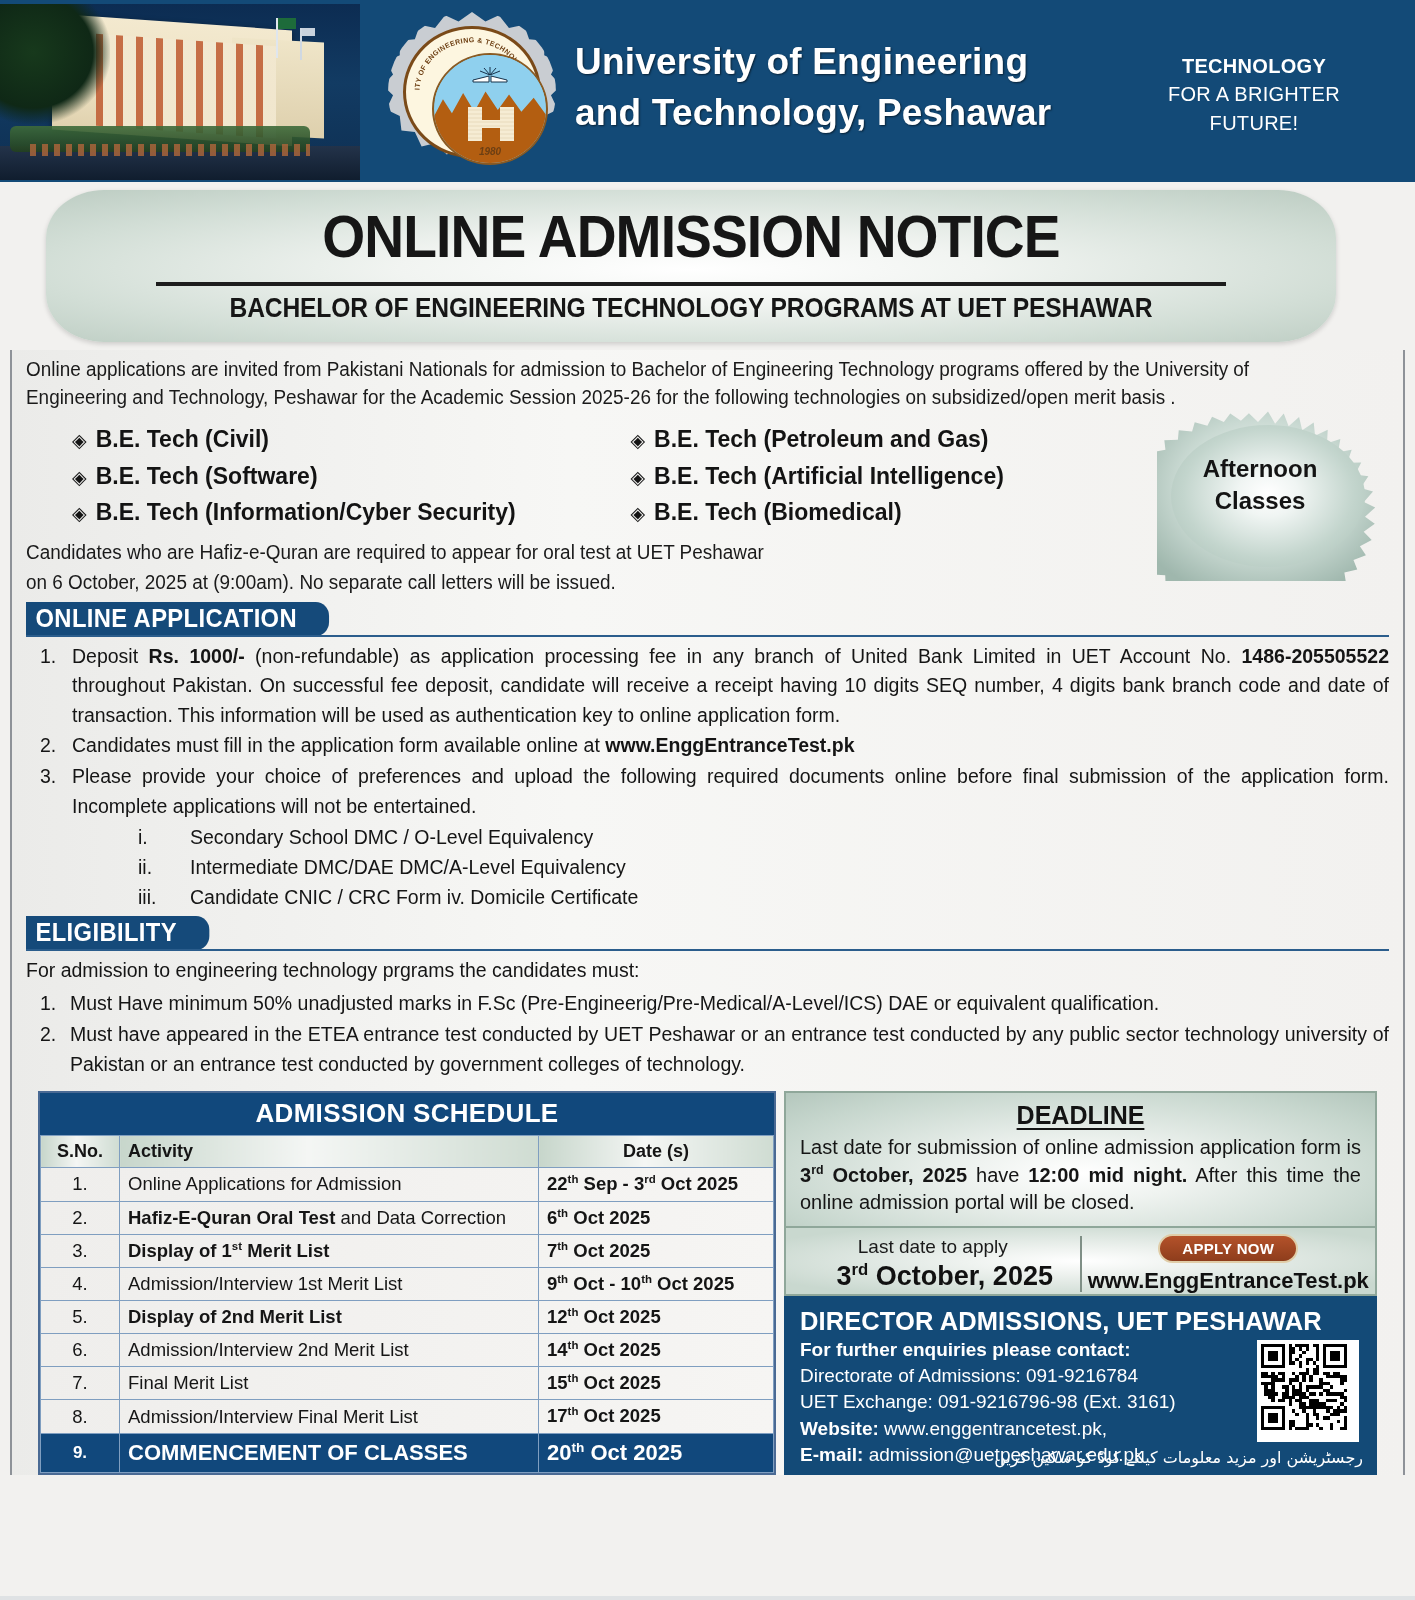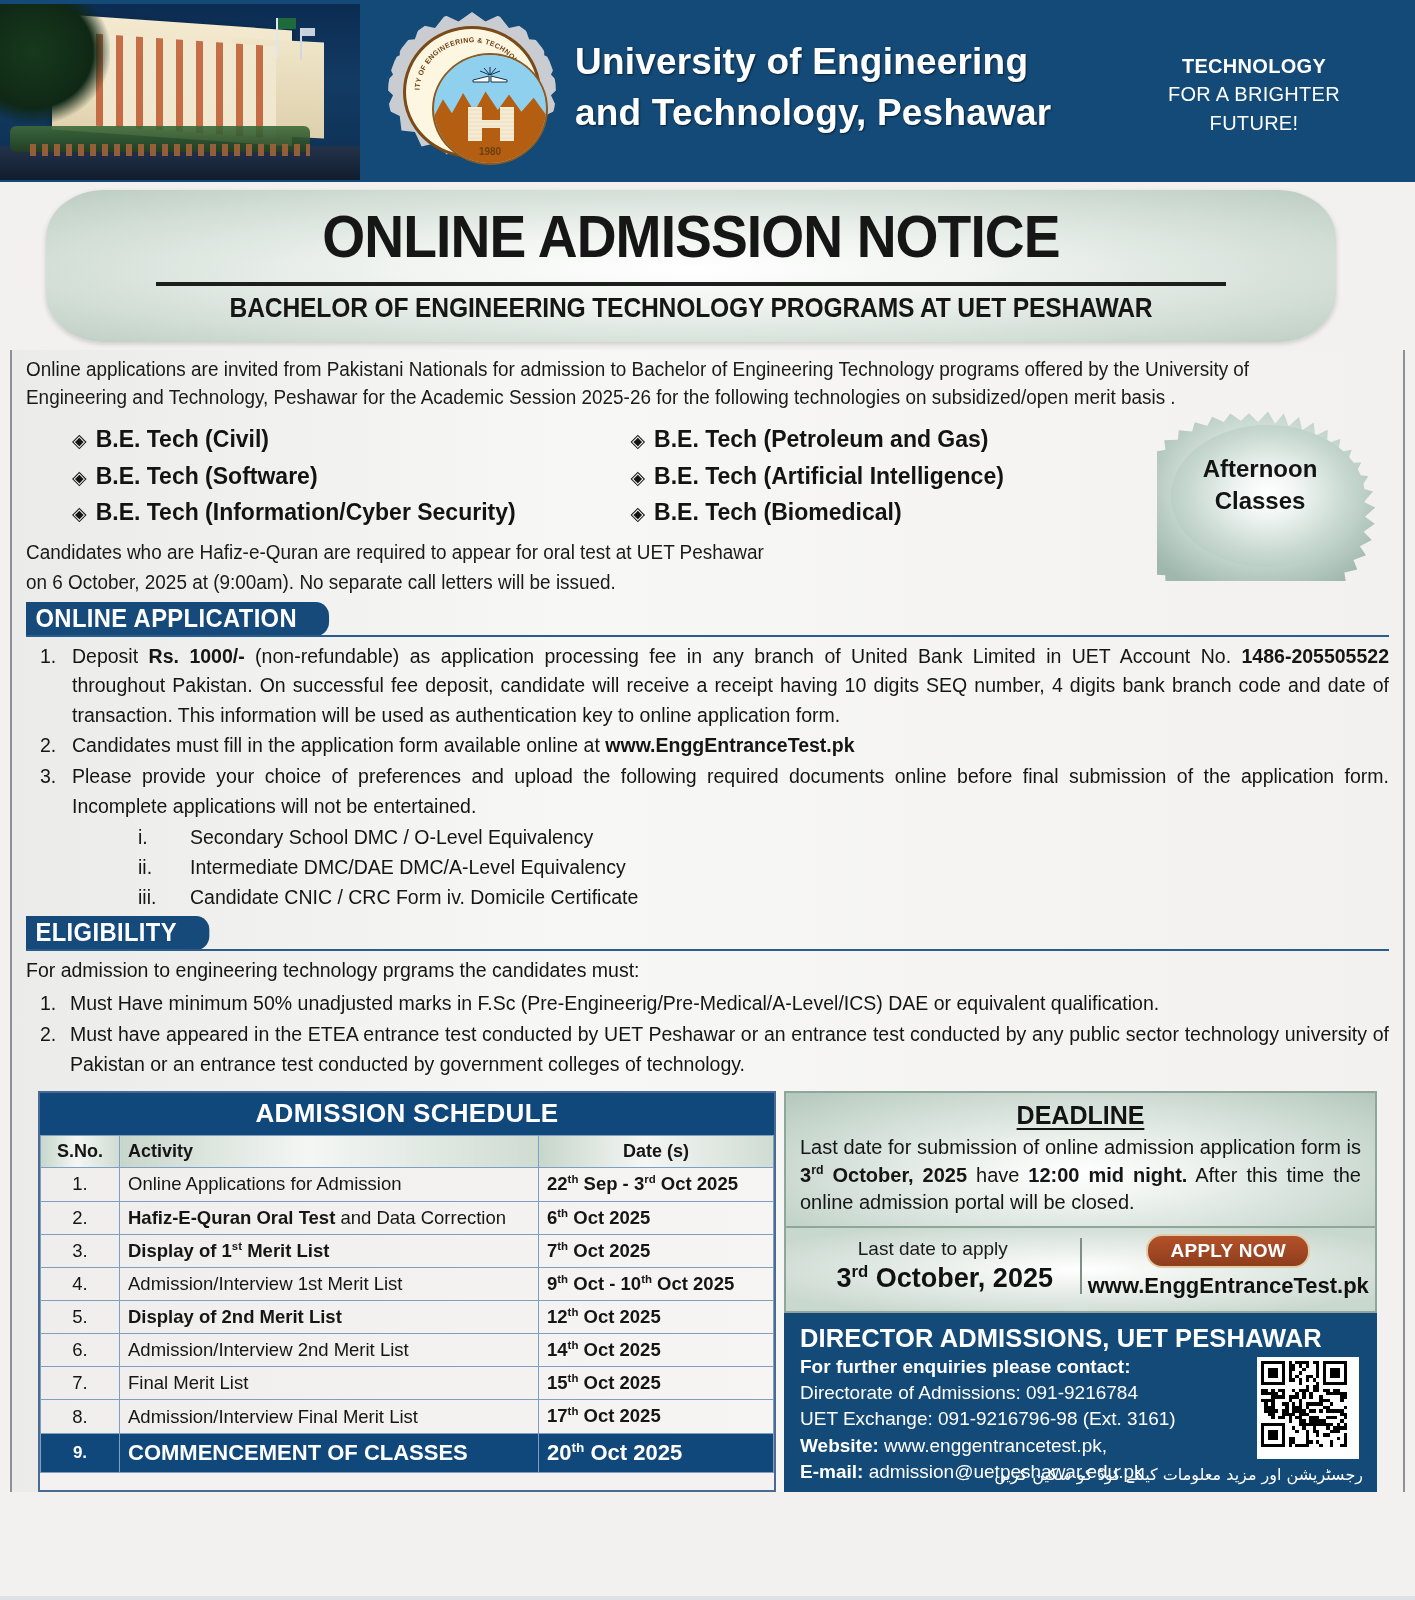--- a/index.html
+++ b/index.html
@@ -35,21 +35,21 @@
   .photo-flag2:after{content:"";position:absolute;left:2px;top:0;width:13px;height:8px;background:#c8d2dd;}
 
   .logo{position:absolute;left:388px;top:12px;width:168px;height:160px;}
   .gear{position:absolute;inset:0;border-radius:50%;background:#c9cdd2;
         clip-path:polygon(50% 0%,58% 6%,66% 2%,72% 10%,81% 8%,84% 17%,93% 18%,93% 27%,101% 31%,97% 39%,103% 46%,97% 52%,101% 61%,93% 65%,92% 74%,84% 75%,80% 84%,72% 82%,65% 89%,58% 85%,50% 92%,42% 85%,35% 89%,28% 82%,20% 84%,16% 75%,8% 74%,7% 65%,-1% 61%,3% 52%,-3% 46%,3% 39%,-1% 31%,7% 27%,7% 18%,16% 17%,19% 8%,28% 10%,34% 2%,42% 6%);}
   .seal-outer{position:absolute;left:15px;top:14px;width:138px;height:132px;border-radius:50%;
      background:#fdf6e0;border:3px solid #7a4a18;box-sizing:border-box;}
   .seal-ring-txt{position:absolute;left:0;top:0;width:100%;height:100%;}
   .seal-ring-txt text{font-size:7.4px;font-weight:bold;fill:#6d3f13;font-family:"Liberation Sans",sans-serif;letter-spacing:.4px;}
   .seal-inner{position:absolute;left:26px;top:24px;width:116px;height:112px;border-radius:50%;
-     overflow:hidden;border:2px solid #8a5a22;box-sizing:border-box;background:#8fd0ee;}
+     overflow:hidden;border:2px solid #8a5a22;box-sizing:border-box;background:#8fd0ee;font-style:italic;}
   .seal-sky{position:absolute;left:0;top:0;width:100%;height:42%;background:#8fd0ee;}
   .seal-mts{position:absolute;left:0;top:28%;width:100%;height:72%;background:#b35e11;
      clip-path:polygon(0 40%,8% 18%,16% 36%,26% 10%,36% 34%,46% 8%,57% 32%,67% 12%,78% 34%,89% 16%,100% 38%,100% 100%,0 100%);}
   .seal-book{position:absolute;left:38px;top:12px;width:36px;height:16px;}
   .seal-year{position:absolute;left:0;bottom:6px;width:100%;text-align:center;font-size:10px;font-weight:bold;color:#6d3f13;}
   .seal-h{position:absolute;left:34px;top:52px;width:46px;height:34px;
      background:repeating-linear-gradient(0deg,#f6ecd4 0 2px,transparent 2px 4px),#efe3c8;
      clip-path:polygon(0 0,14px 0,14px 13px,32px 13px,32px 0,46px 0,46px 34px,32px 34px,32px 21px,14px 21px,14px 34px,0 34px);}
 
   .hdr-title{position:absolute;left:575px;top:36px;width:540px;color:#fff;
@@ -130,27 +130,27 @@
 
   .rightcol{flex:1;display:flex;flex-direction:column;gap:0;}
   .deadbox{border:2px solid #8fa79a;border-bottom:none;box-sizing:border-box;
     background:radial-gradient(ellipse at 50% 60%,#ffffff 0%,#eff3f0 26%,#c6d6cd 78%,#b4c7bd 100%);
     padding:8px 14px 10px;}
   .dead-h{text-align:center;font-size:25px;font-weight:bold;color:#131313;
     text-decoration:underline;text-underline-offset:4px;}
   .dead-t{margin-top:4px;font-size:20px;line-height:1.36;color:#151515;text-align:justify;}
   .lastbox{border:2px solid #8fa79a;box-sizing:border-box;
     background:radial-gradient(ellipse at 50% 50%,#ffffff 0%,#eef2ef 28%,#c9d8cf 85%);
-    display:flex;align-items:center;padding:6px 0 12px;}
+    display:flex;align-items:center;padding:6px 0 0;}
   .lb-left{width:50%;text-align:center;border-right:2px solid #7f8f86;}
   .lb-l1{font-size:19px;color:#1a1a1a;}
   .lb-l2{font-size:27px;font-weight:bold;color:#111;margin-top:2px;margin-left:24px;}
   .lb-right{width:50%;text-align:center;}
   .applybtn{display:inline-block;background:linear-gradient(180deg,#b4522a,#8e3d1c);
-    color:#fff;font-size:19px;font-weight:bold;padding:4px 22px;border-radius:16px;
+    color:#fff;font-size:15px;font-weight:bold;padding:4px 22px;border-radius:16px;
     border:2px solid #e0cda8;letter-spacing:.3px;}
   .lb-url{font-size:22px;font-weight:bold;color:#111;margin-top:5px;}
 
   .dirbox{flex:1;background:#134a77;color:#fff;padding:9px 14px 6px;position:relative;
      border:2px solid #134a77;box-sizing:border-box;}
   .dir-h{font-size:25.5px;font-weight:bold;letter-spacing:.1px;}
   .dir-l{font-size:19px;line-height:1.33;margin-top:1px;}
   .dir-l.b{font-weight:bold;}
   .qr{position:absolute;right:16px;top:42px;width:94px;height:94px;background:#fff;padding:4px;}
   .qr svg{display:block;}

